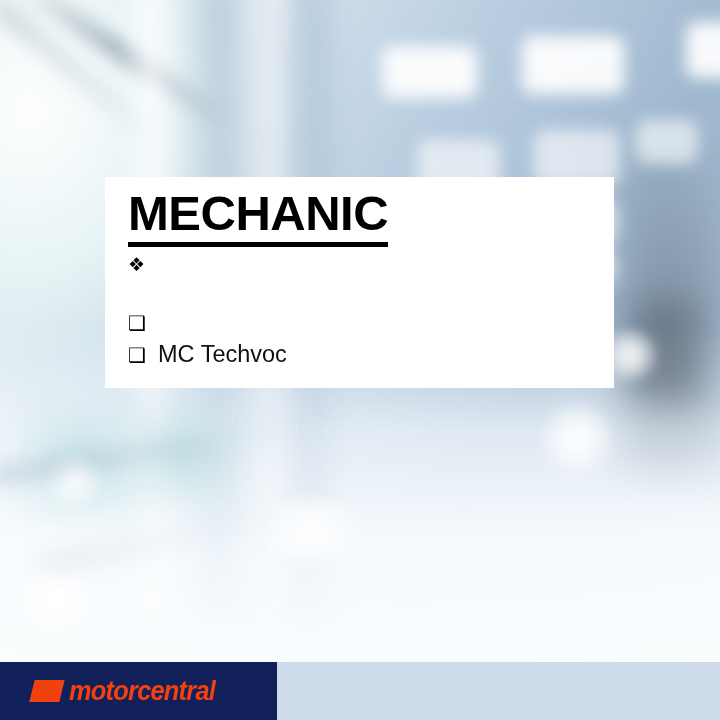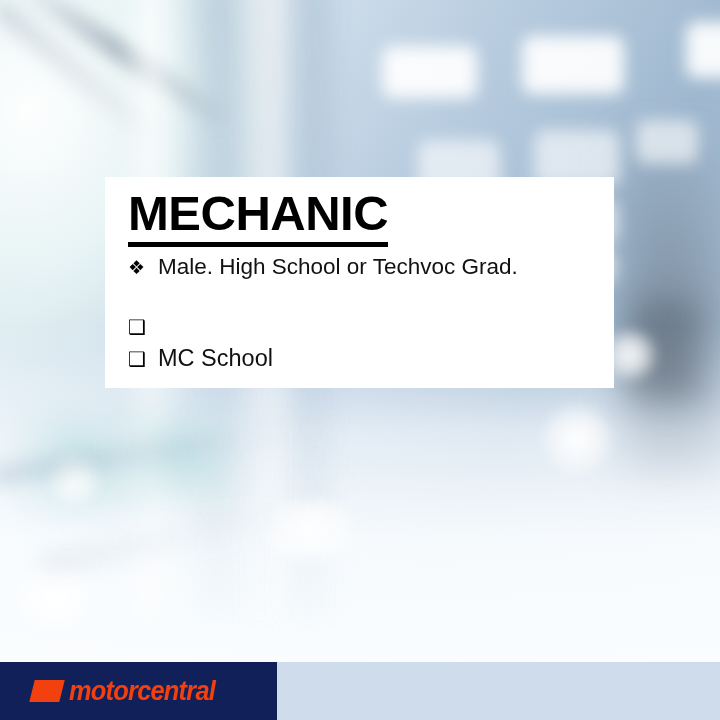--- a/index.html
+++ b/index.html
@@ -298,30 +298,29 @@
   </div>
 
   <div class="card">
 
     <div>
       <span class="job-title">MECHANIC</span>
     </div>
 
     <div class="req-line">
       <span class="bullet-diamond">❖</span>
-      <span>Male. High School or Techvoc Grad.</span>
     </div>
 
     <div class="branch-list">
       <div class="branch-item">
         <span class="bullet-box">❑</span>
       </div>
       <div class="branch-item">
         <span class="bullet-box">❑</span>
-        <span>MC School</span>
+        <span>MC Techvoc</span>
       </div>
     </div>
   </div>
 
   <div class="banner">
     <div class="banner-left">
       <div class="logo">
         <span class="logo-mark"></span>
         <span class="logo-word">motorcentral</span>
       </div>

